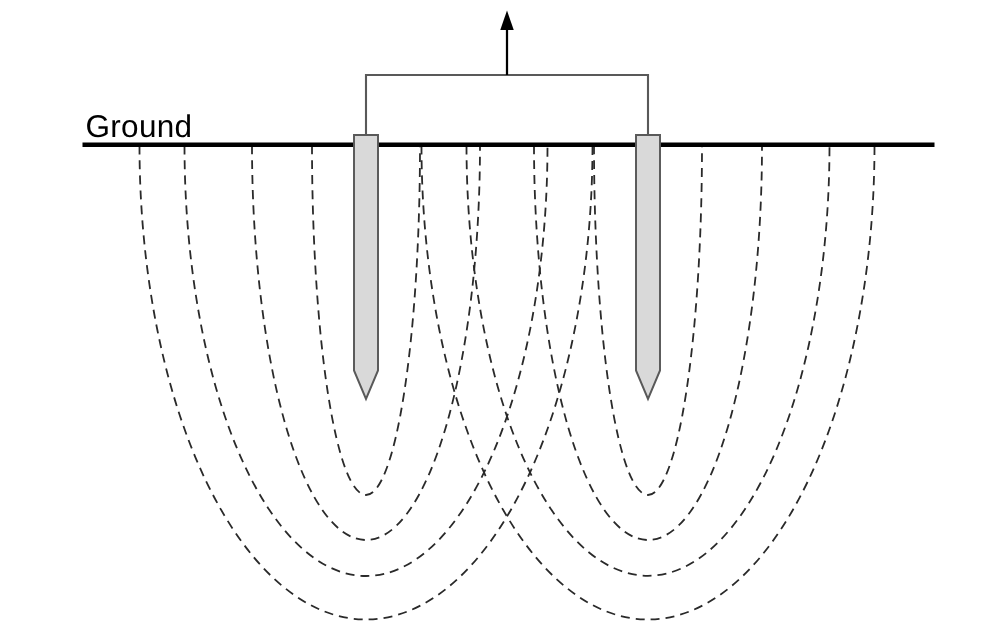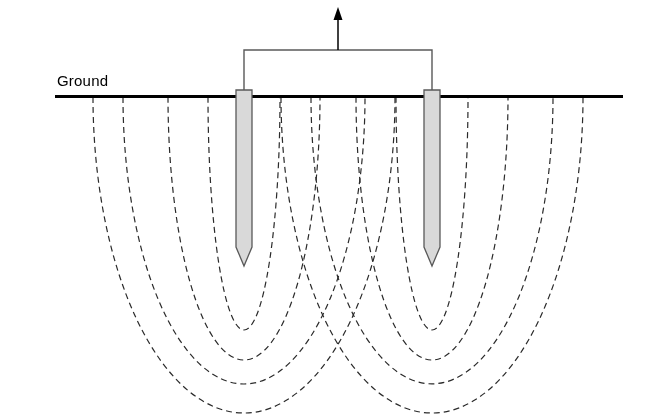--- a/index.html
+++ b/index.html
@@ -18,21 +18,21 @@
   .canvas svg {
     position: absolute;
     left: 0;
     top: 0;
     display: block;
   }
   .ground-label {
     position: absolute;
     left: 57px;
     top: 72px;
-    font-size: 15px;
+    font-size: 21px;
     line-height: 1.2;
     color: #000000;
     letter-spacing: 0.2px;
     user-select: none;
   }
 </style>
 </head>
 <body>
 
 <div class="canvas">

